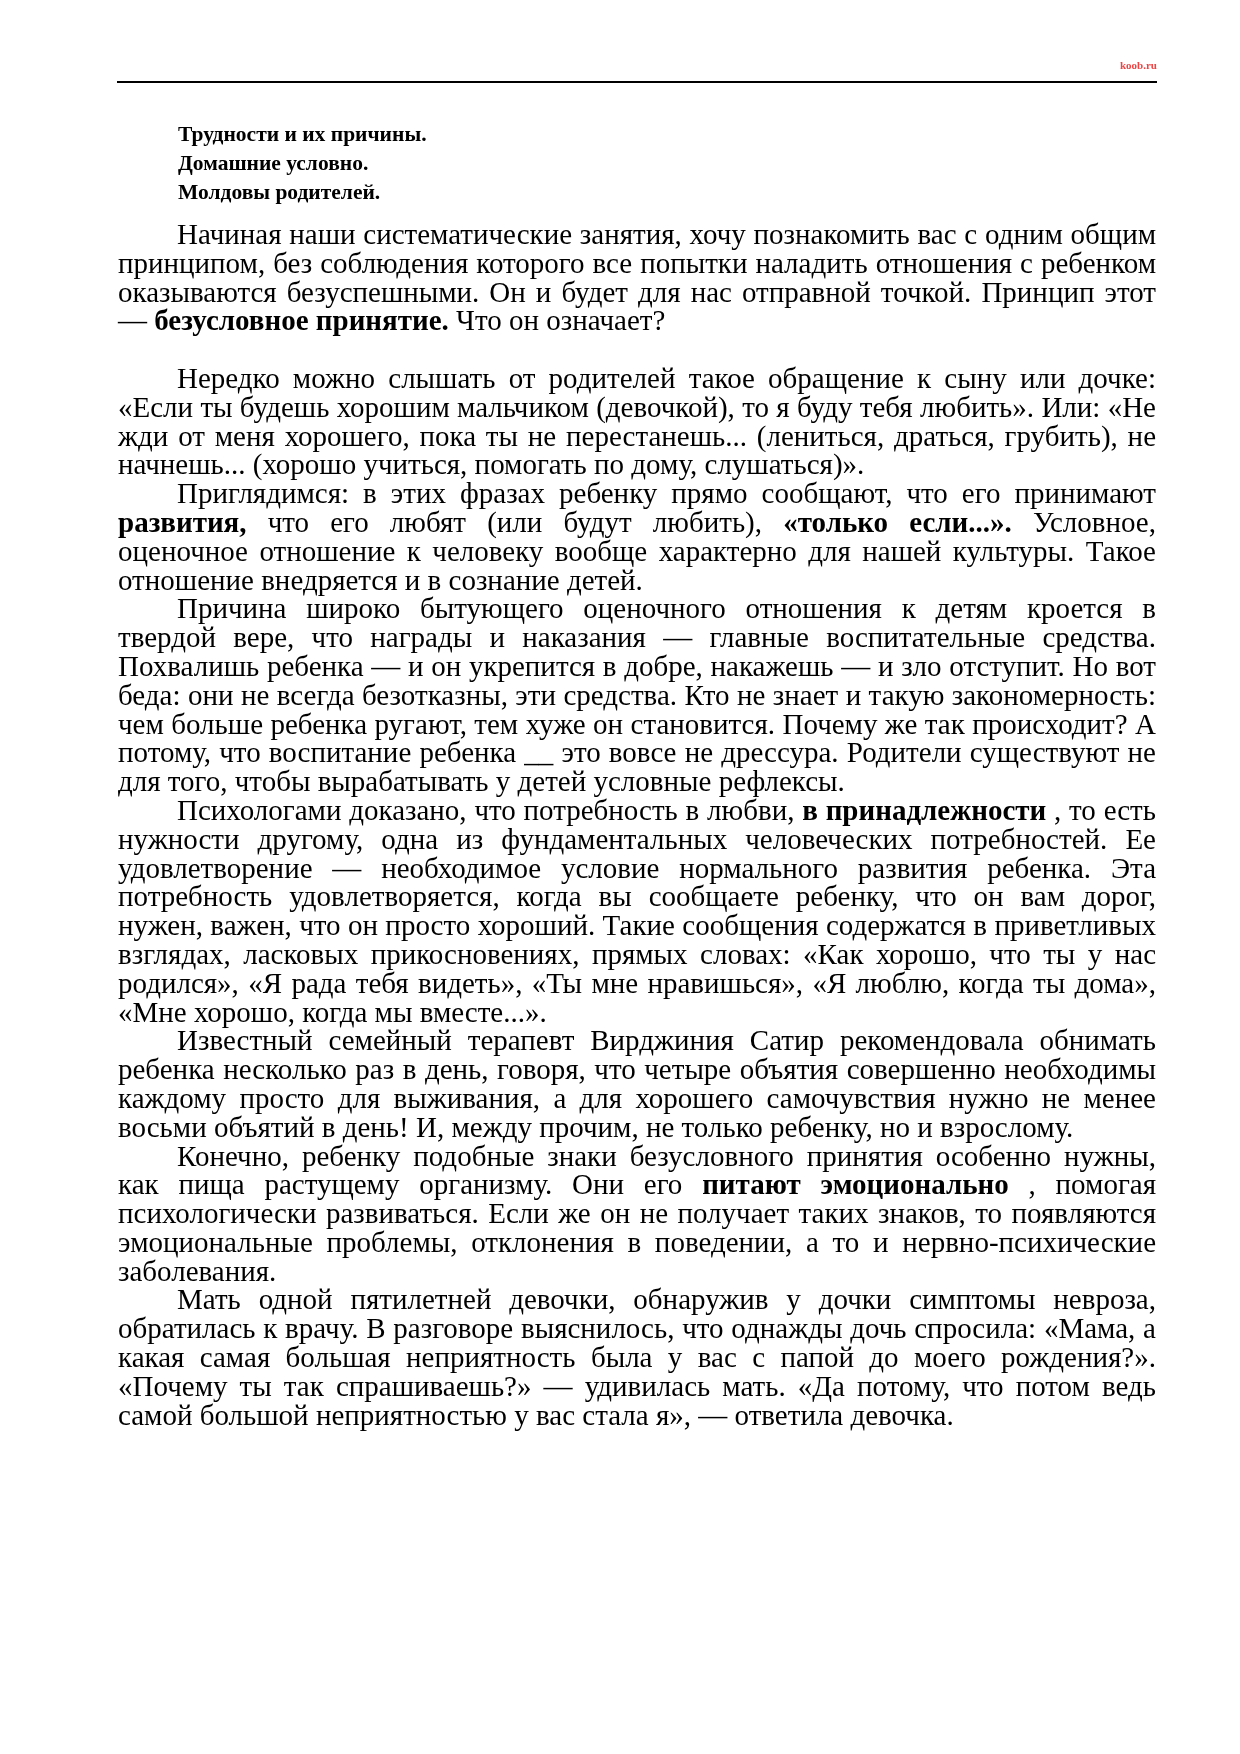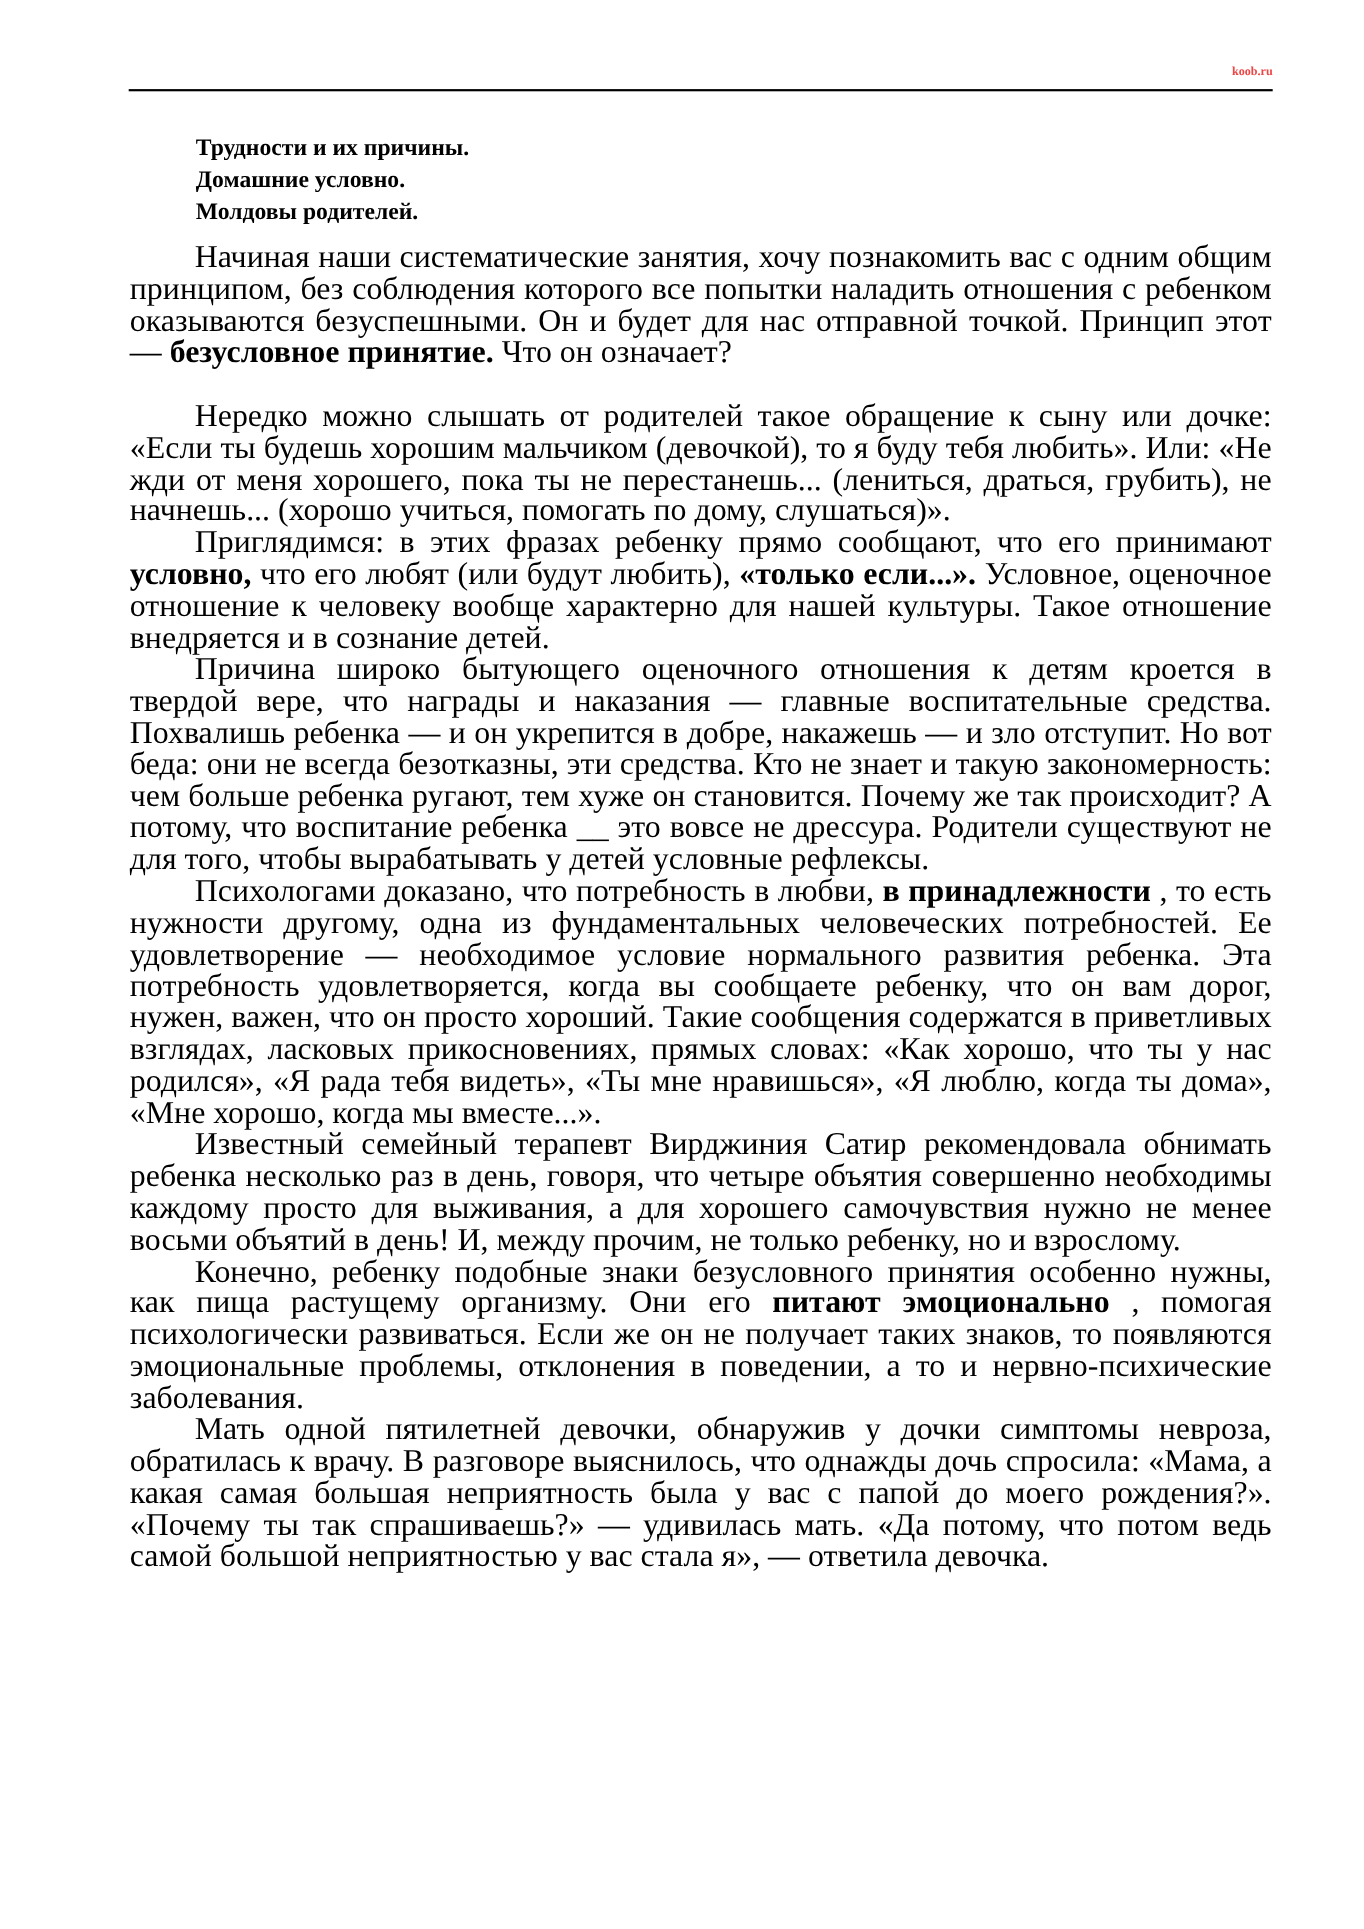--- a/index.html
+++ b/index.html
@@ -84,21 +84,21 @@
   <div>Домашние условно.</div>
   <div>Молдовы родителей.</div>
 </div>
 
 <div class="content">
   <p class="gap-after"><span>Начиная наши систематические занятия, хочу познакомить вас с одним общим принципом, без соблюдения которого все попытки наладить отношения с ребенком оказываются безуспешными. Он и будет для нас отправной точкой. Принцип этот — </span><span class="b">безусловное принятие.</span><span>  Что он означает?</span></p>
 
 
   <p>Нередко можно слышать от родителей такое обращение к сыну или дочке: «Если ты будешь хорошим мальчиком (девочкой), то я буду тебя любить». Или: «Не жди от меня хорошего, пока ты не перестанешь... (лениться, драться, грубить), не начнешь... (хорошо учиться, помогать по дому, слушаться)».</p>
 
-  <p><span>Приглядимся: в этих фразах ребенку прямо сообщают, что его принимают </span><span class="b">условно,</span><span>  что его любят (или будут любить), </span><span class="b">«только если...».</span><span>  Условное, оценочное отношение к человеку вообще характерно для нашей культуры. Такое отношение внедряется и в сознание детей.</span></p>
+  <p><span>Приглядимся: в этих фразах ребенку прямо сообщают, что его принимают </span><span class="b">развития,</span><span>  что его любят (или будут любить), </span><span class="b">«только если...».</span><span>  Условное, оценочное отношение к человеку вообще характерно для нашей культуры. Такое отношение внедряется и в сознание детей.</span></p>
 
 
   <p>Причина широко бытующего оценочного отношения к детям кроется в твердой вере, что награды и наказания — главные воспитательные средства. Похвалишь ребенка — и он укрепится в добре, накажешь — и зло отступит. Но вот беда: они не всегда безотказны, эти средства. Кто не знает и такую закономерность: чем больше ребенка ругают, тем хуже он становится. Почему же так происходит? А потому, что воспитание ребенка __ это вовсе не дрессура. Родители существуют не для того, чтобы вырабатывать у детей условные рефлексы.</p>
 
   <p><span>Психологами доказано, что потребность в любви, </span><span class="b">в принадлежности</span><span> , то есть нужности другому, одна из фундаментальных человеческих потребностей. Ее удовлетворение — необходимое условие нормального развития ребенка. Эта потребность удовлетворяется, когда вы сообщаете ребенку, что он вам дорог, нужен, важен, что он просто хороший. Такие сообщения содержатся в приветливых взглядах, ласковых прикосновениях, прямых словах: «Как хорошо, что ты у нас родился», «Я рада тебя видеть», «Ты мне нравишься», «Я люблю, когда ты дома», «Мне хорошо, когда мы вместе...».</span></p>
 
   <p>Известный семейный терапевт Вирджиния Сатир рекомендовала обнимать ребенка несколько раз в день, говоря, что четыре объятия совершенно необходимы каждому просто для выживания, а для хорошего самочувствия нужно не менее восьми объятий в день! И, между прочим, не только ребенку, но и взрослому.</p>
 
   <p><span>Конечно, ребенку подобные знаки безусловного принятия особенно нужны, как пища растущему организму. Они его </span><span class="b">питают эмоционально</span><span> , помогая психологически развиваться. Если же он не получает таких знаков, то появляются эмоциональные проблемы, отклонения в поведении, а то и нервно-психические заболевания.</span></p>
 

